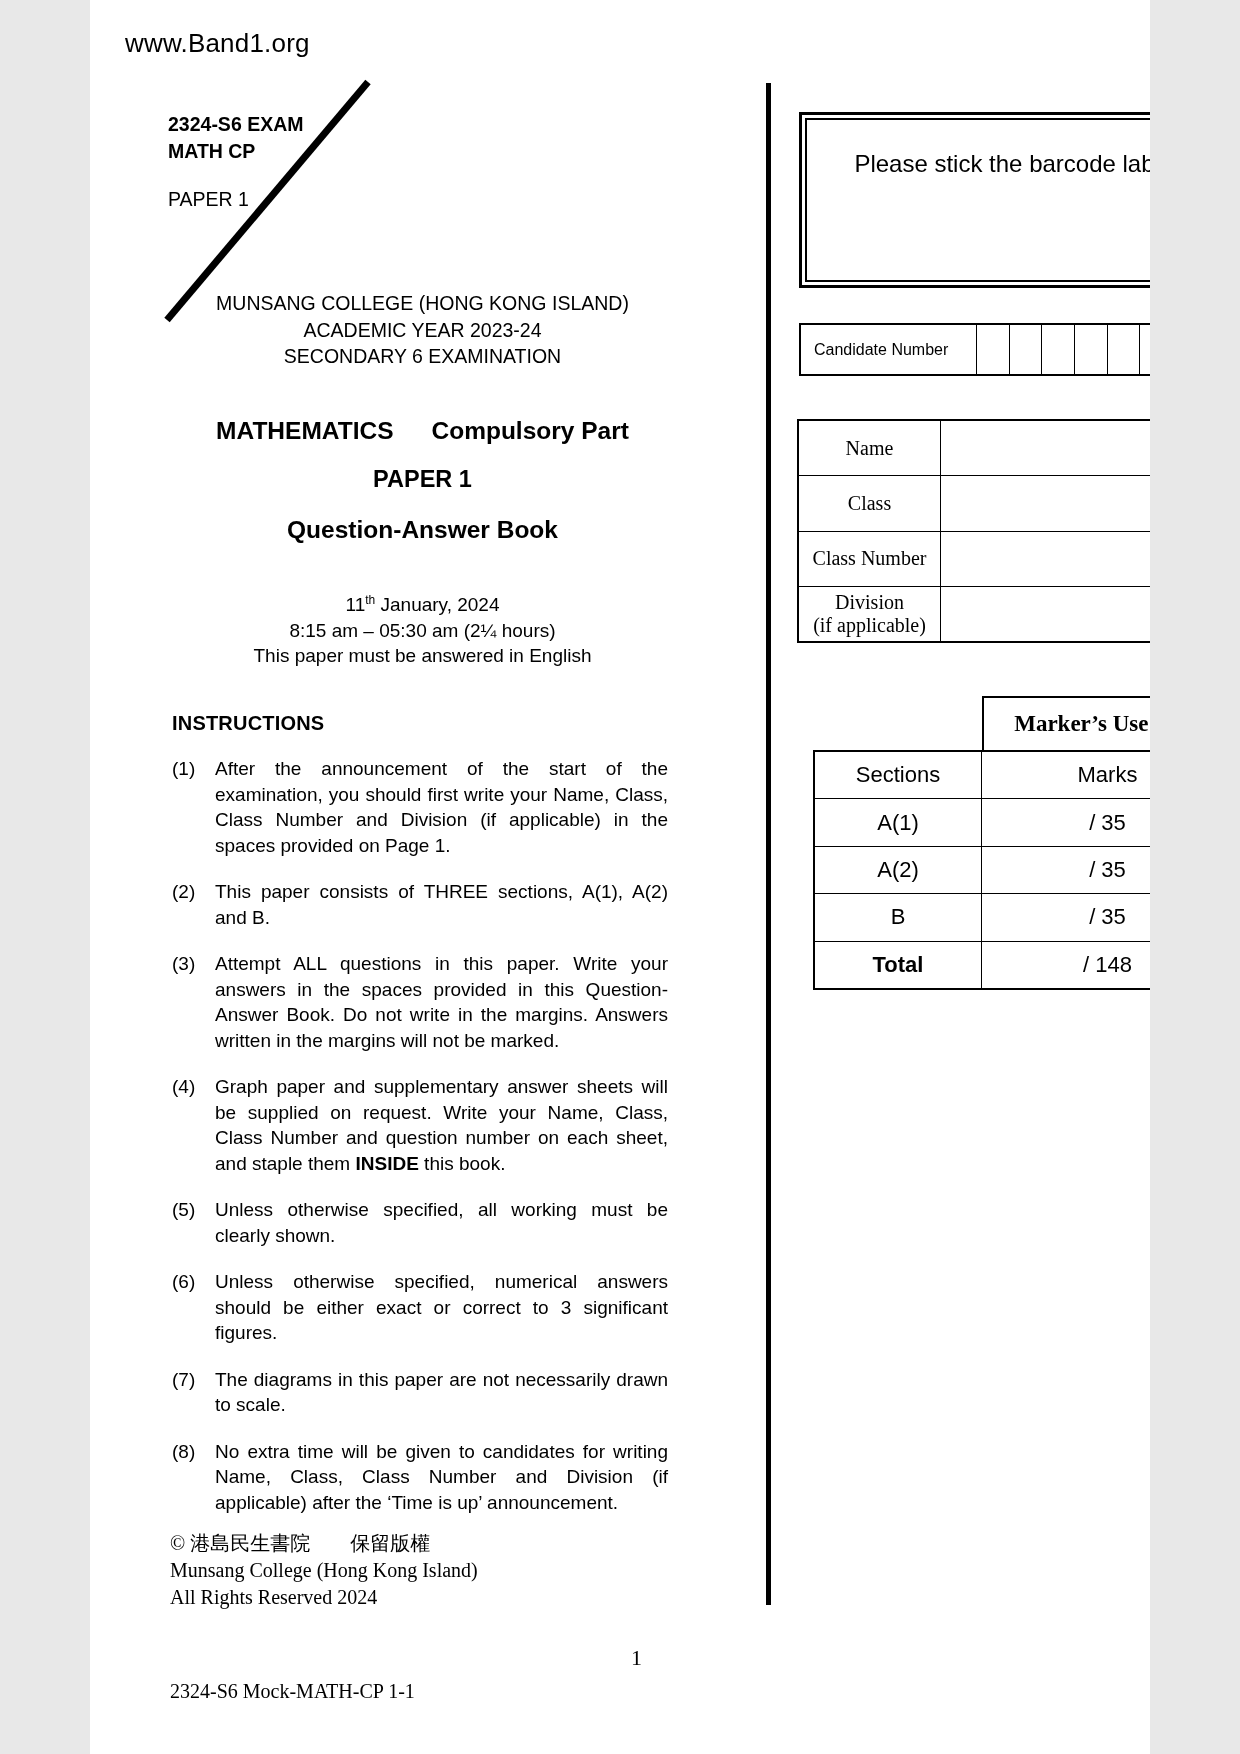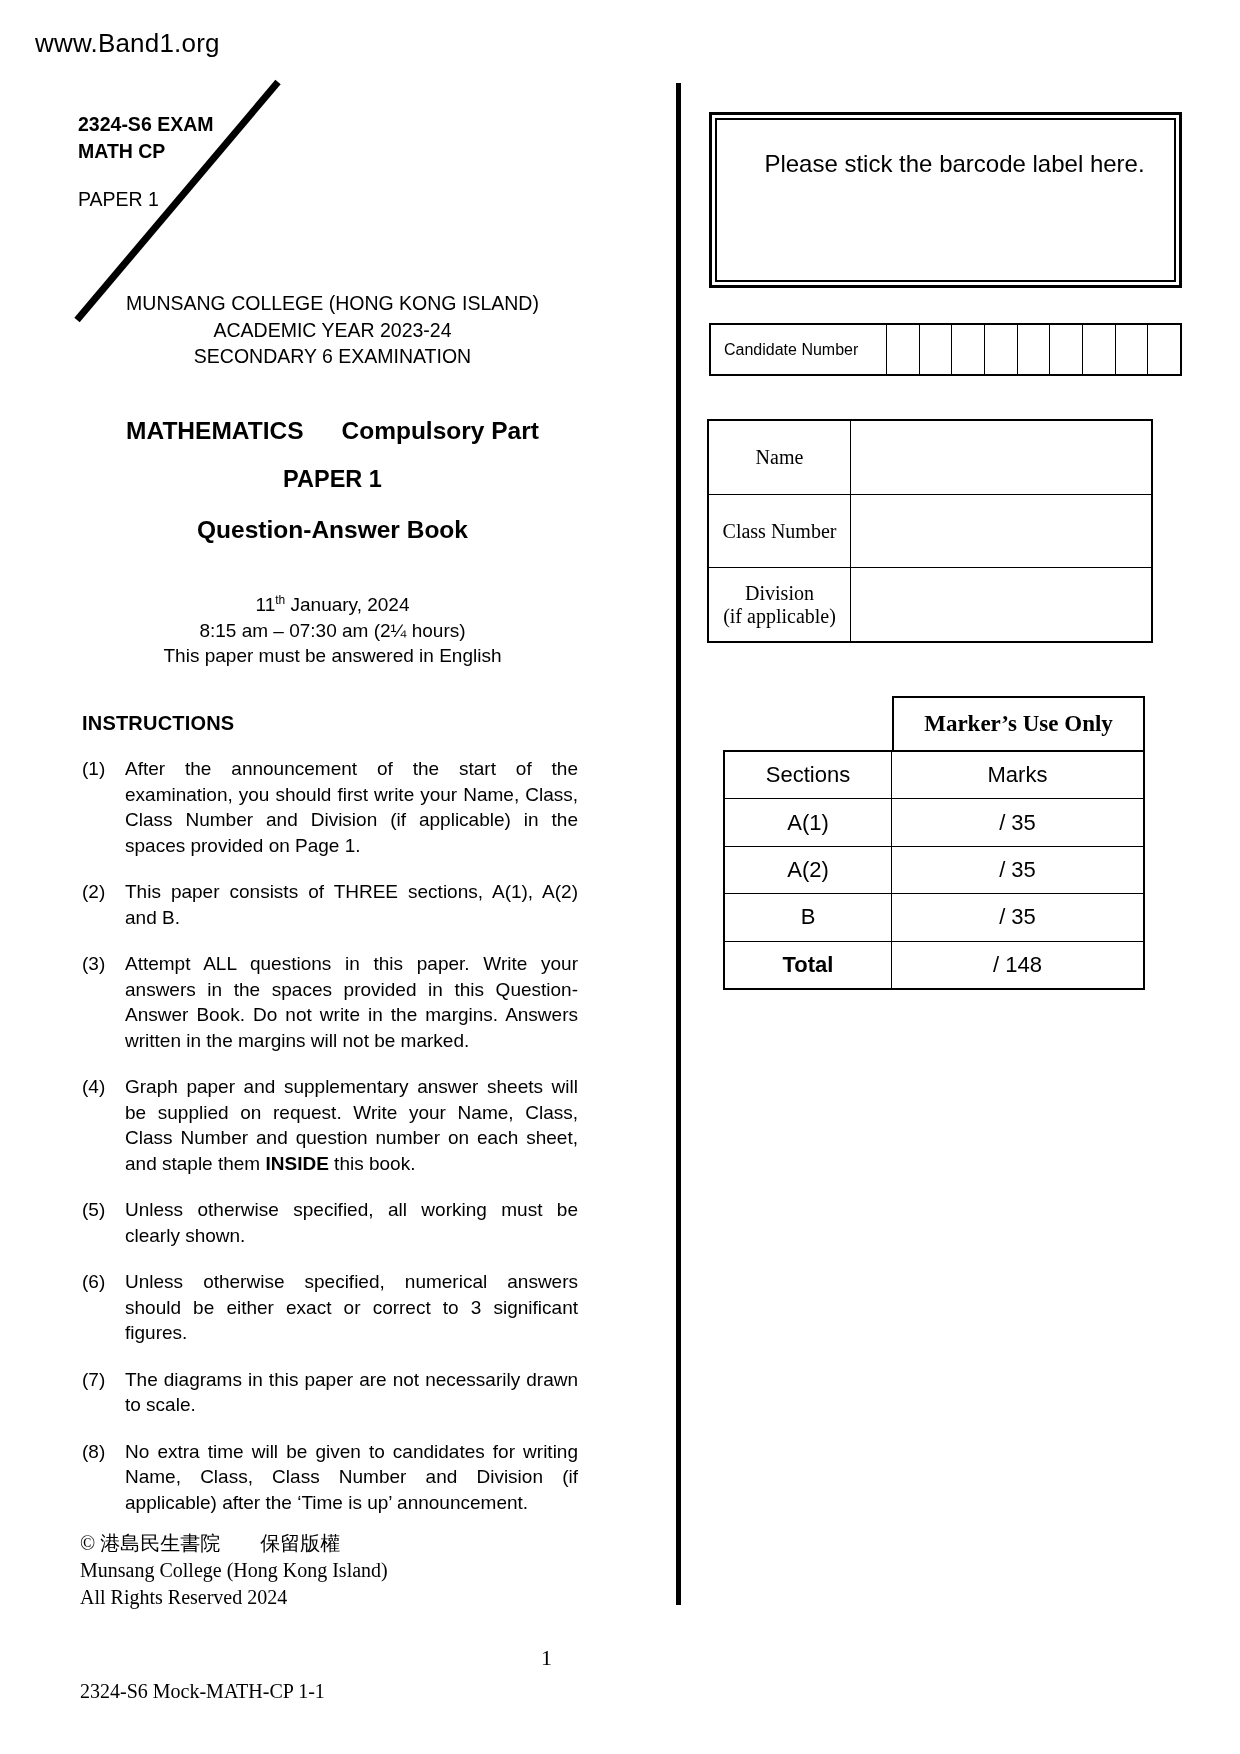--- a/index.html
+++ b/index.html
@@ -1,17 +1,17 @@
 <!DOCTYPE html>
 <html><head>
 <meta charset="utf-8">
 <style>
   html,body{margin:0;padding:0;background:#e8e8e8;}
   .page{
-    position:relative;width:1240px;height:1754px;background:#ffffff;
+    position:relative;width:1060px;height:1754px;background:#ffffff;
     font-family:"Liberation Sans",sans-serif;color:#000;overflow:hidden;
     margin:0 auto;
   }
   .abs{position:absolute;}
   
   .watermark{left:35px;top:28px;font-size:26px;letter-spacing:0.2px;}
   .corner{left:78px;top:111px;font-size:19.5px;line-height:27px;}
   .corner .bold{font-weight:bold;}
   .corner .paper-line{margin-top:21px;}
   .school{left:80px;top:290px;width:505px;text-align:center;font-size:19.5px;line-height:26.5px;}
@@ -77,21 +77,21 @@
   </div>
 
   <div class="abs title-line1">
     <span>MATHEMATICS</span><span class="part-gap">Compulsory Part</span>
   </div>
   <div class="abs title-line2">PAPER 1</div>
   <div class="abs title-line3">Question-Answer Book</div>
 
   <div class="abs session">
     <div><span>11</span><sup>th</sup><span> January, 2024</span></div>
-    <div>8:15 am – 07:30 am (2¼ hours)</div>
+    <div>8:15 am – 05:30 am (2¼ hours)</div>
     <div>This paper must be answered in English</div>
   </div>
 
   <div class="abs instr-head">INSTRUCTIONS</div>
   <div class="abs instr-list" id="instr-list">
       <div class="instr-item">
         <span class="instr-num">(1)</span>
         <div class="instr-text"><span>After the announcement of the start of the examination, you should first write your Name, Class, Class Number and Division (if applicable) in the spaces provided on Page 1.</span></div>
       </div>
       <div class="instr-item">
@@ -158,20 +158,26 @@
 
   <div class="abs stu" id="stu-table">
       <div class="stu-row">
         <div class="stu-label">
           <div>Name</div>
         </div>
         <div class="stu-value"></div>
       </div>
       <div class="stu-row">
         <div class="stu-label">
+          <div>Class</div>
+        </div>
+        <div class="stu-value"></div>
+      </div>
+      <div class="stu-row">
+        <div class="stu-label">
           <div>Class Number</div>
         </div>
         <div class="stu-value"></div>
       </div>
       <div class="stu-row">
         <div class="stu-label">
           <div>Division</div>
           <div>(if applicable)</div>
         </div>
         <div class="stu-value"></div>

